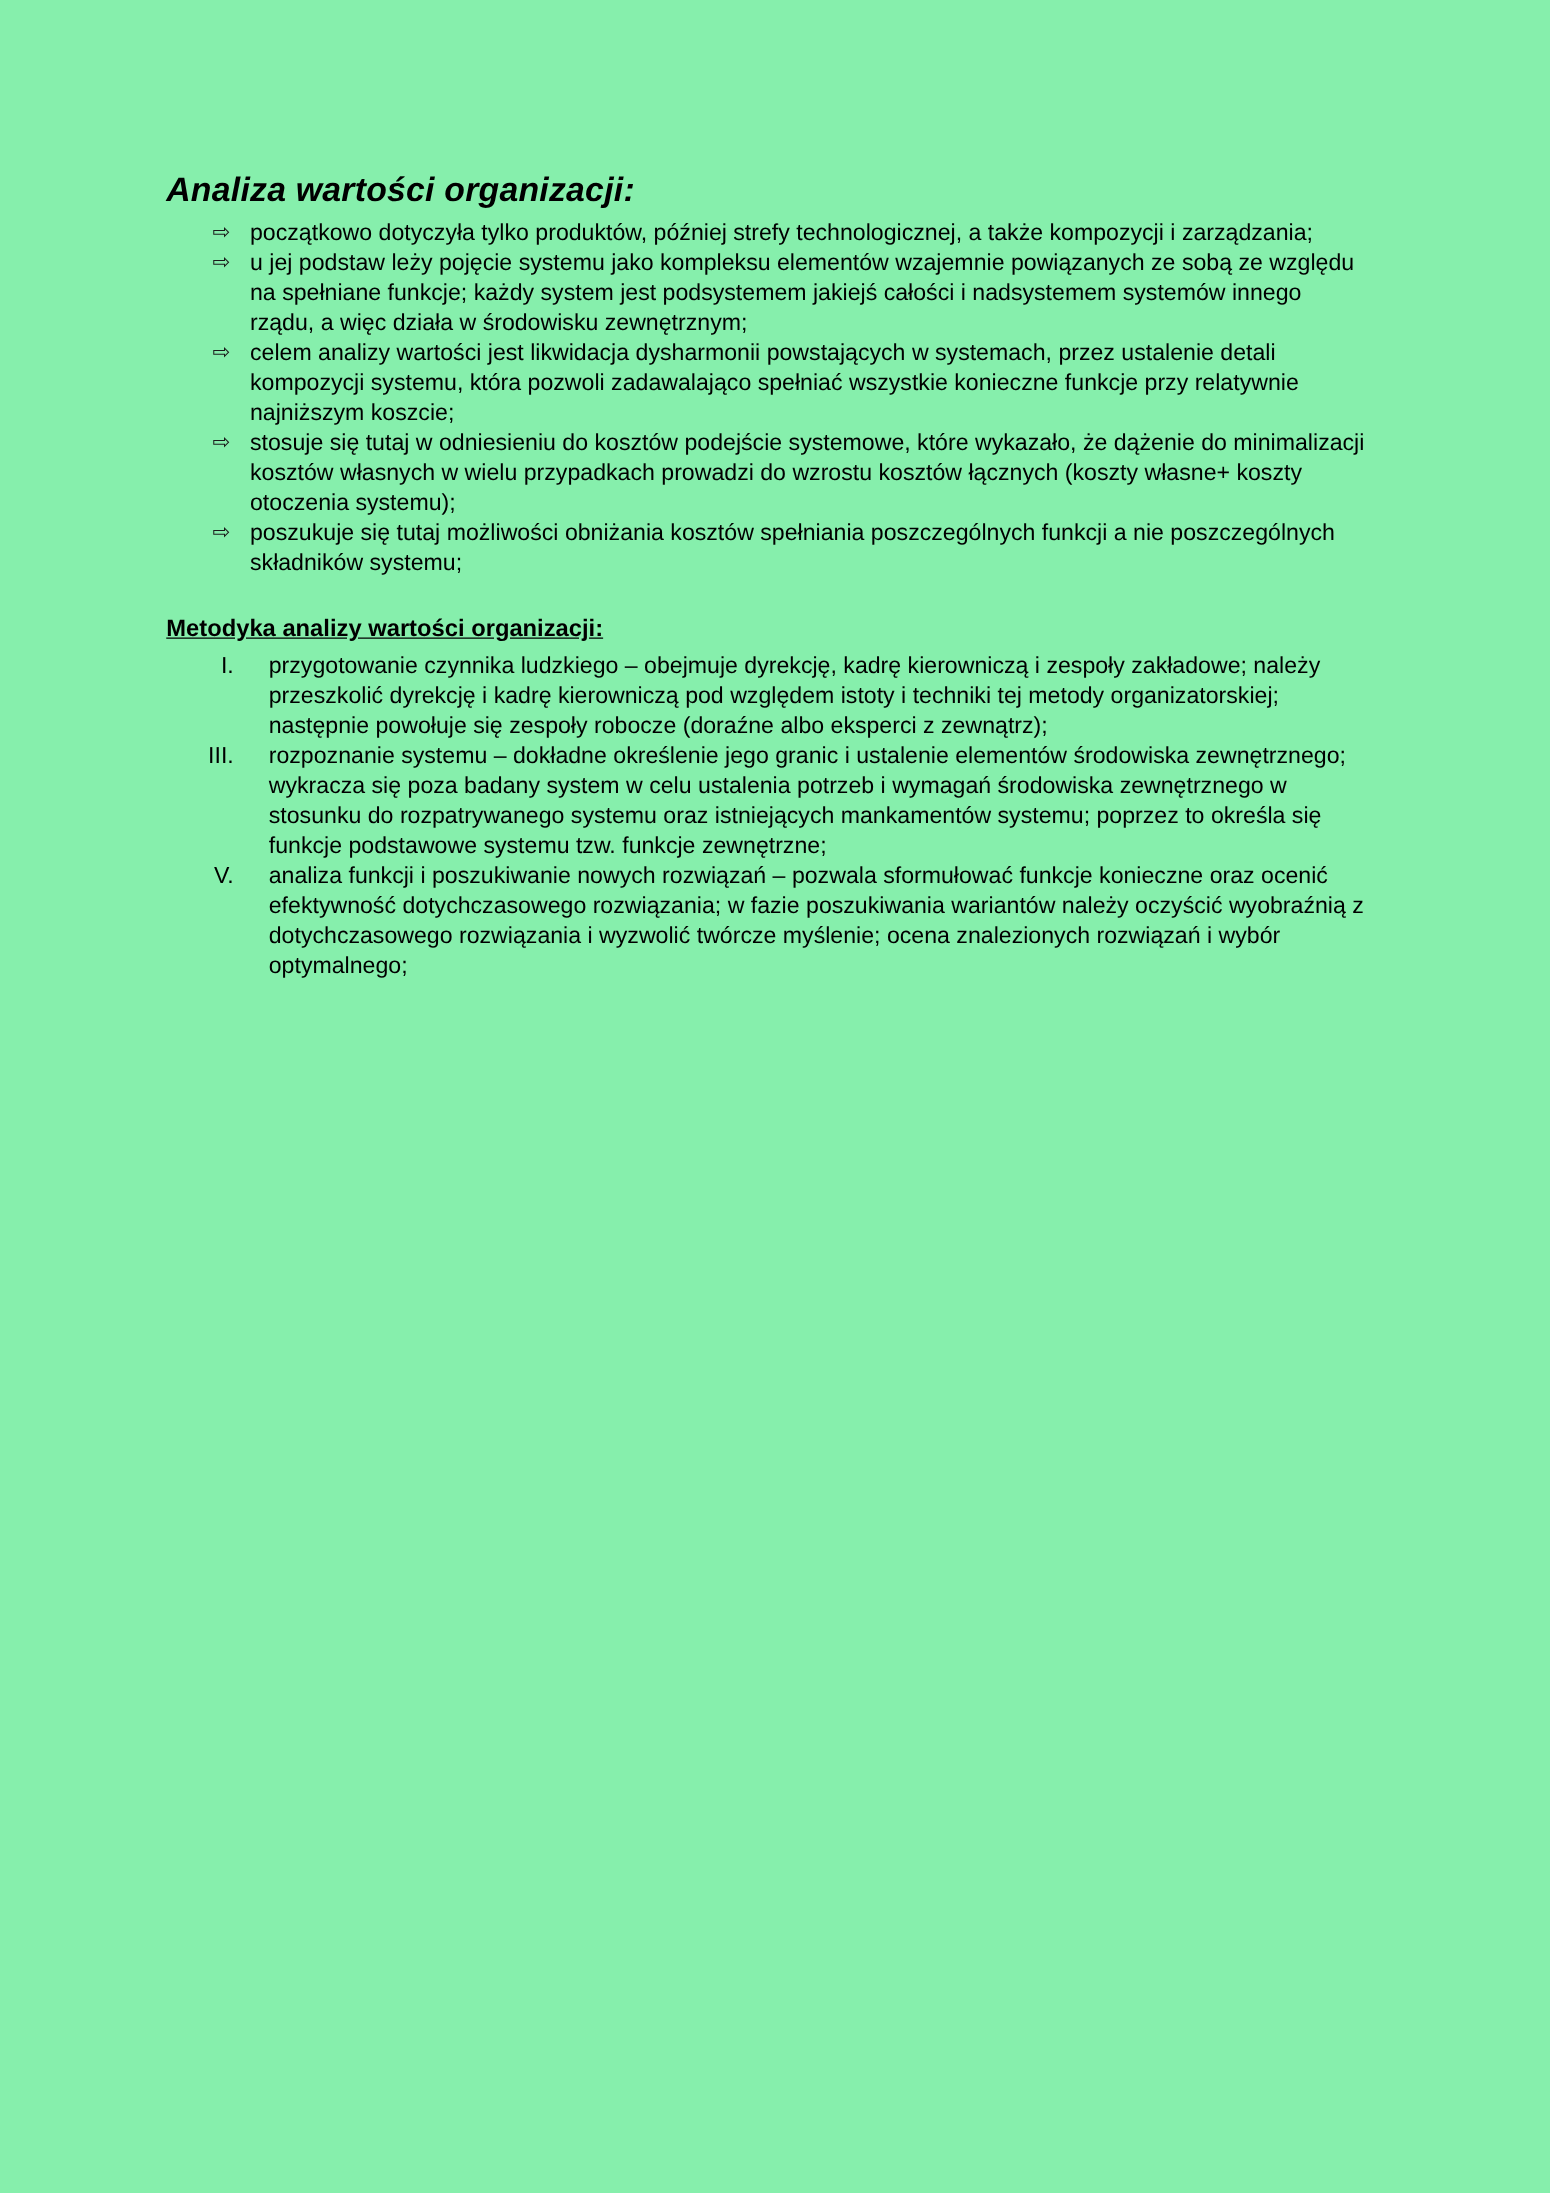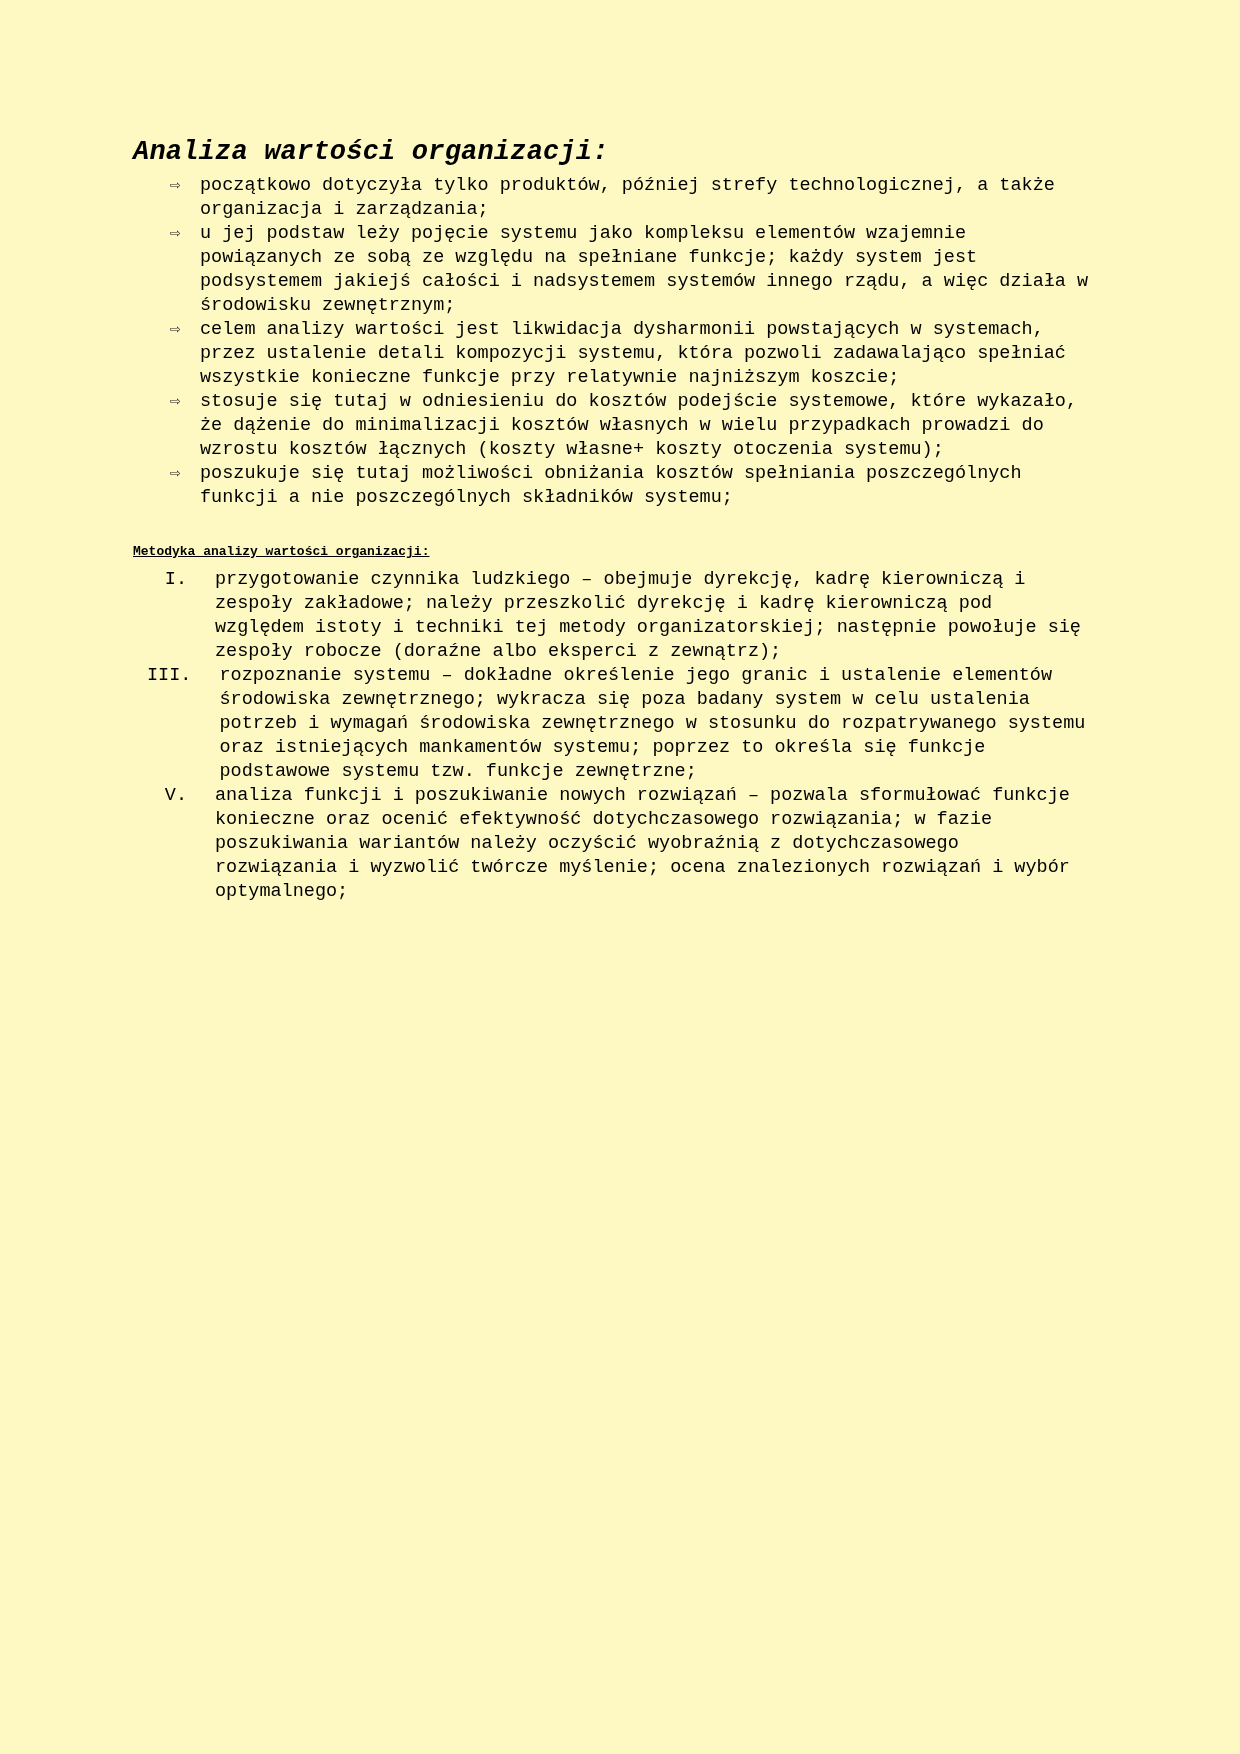--- a/index.html
+++ b/index.html
@@ -1,22 +1,22 @@
 <!DOCTYPE html>
 <html><head>
 <meta charset="utf-8">
 <style>
   * { margin: 0; padding: 0; box-sizing: border-box; }
   html, body { background: #ffffff; }
   .page {
     position: relative;
     width: 1240px;
     height: 1754px;
-    background: #fef9c3;
-    font-family: Liberation Mono, monospace;
+    background: #86efac;
+    font-family: Liberation Sans, sans-serif;
     color: #000000;
     overflow: hidden;
   }
   .content {
     padding: 136px 148px 0 133px;
   }
   .doc-title {
     font-size: 27px;
     font-weight: bold;
     font-style: italic;
@@ -39,21 +39,21 @@
     flex: 0 0 30px;
     font-size: 17px;
     line-height: 24px;
     color: #1a1a1a;
   }
   .bullet-text {
     flex: 1 1 auto;
   }
   .section-heading {
     margin-top: 30px;
-    font-size: 13px;
+    font-size: 19px;
     font-weight: bold;
     text-decoration: underline;
     line-height: 24px;
     margin-bottom: 4px;
   }
   .roman-list {
     padding-left: 14px;
   }
   .roman-item {
     display: flex;
@@ -76,21 +76,21 @@
 
 <div class="page">
   <div class="content">
 
     <h1 class="doc-title">Analiza wartości organizacji:</h1>
 
     <div class="bullet-list body-text">
 
       <div class="bullet-item">
         <span class="bullet-marker">⇨</span>
-        <span class="bullet-text">początkowo dotyczyła tylko produktów, później strefy technologicznej, a także organizacja i zarządzania;</span>
+        <span class="bullet-text">początkowo dotyczyła tylko produktów, później strefy technologicznej, a także kompozycji i zarządzania;</span>
       </div>
 
       <div class="bullet-item">
         <span class="bullet-marker">⇨</span>
         <span class="bullet-text">u jej podstaw leży pojęcie systemu jako kompleksu elementów wzajemnie powiązanych ze sobą ze względu na spełniane funkcje; każdy system jest podsystemem jakiejś całości i nadsystemem systemów innego rządu, a więc działa w środowisku zewnętrznym;</span>
       </div>
 
       <div class="bullet-item">
         <span class="bullet-marker">⇨</span>
         <span class="bullet-text">celem analizy wartości jest likwidacja dysharmonii powstających w systemach, przez ustalenie detali kompozycji systemu, która pozwoli zadawalająco spełniać wszystkie konieczne funkcje przy relatywnie najniższym koszcie;</span>

